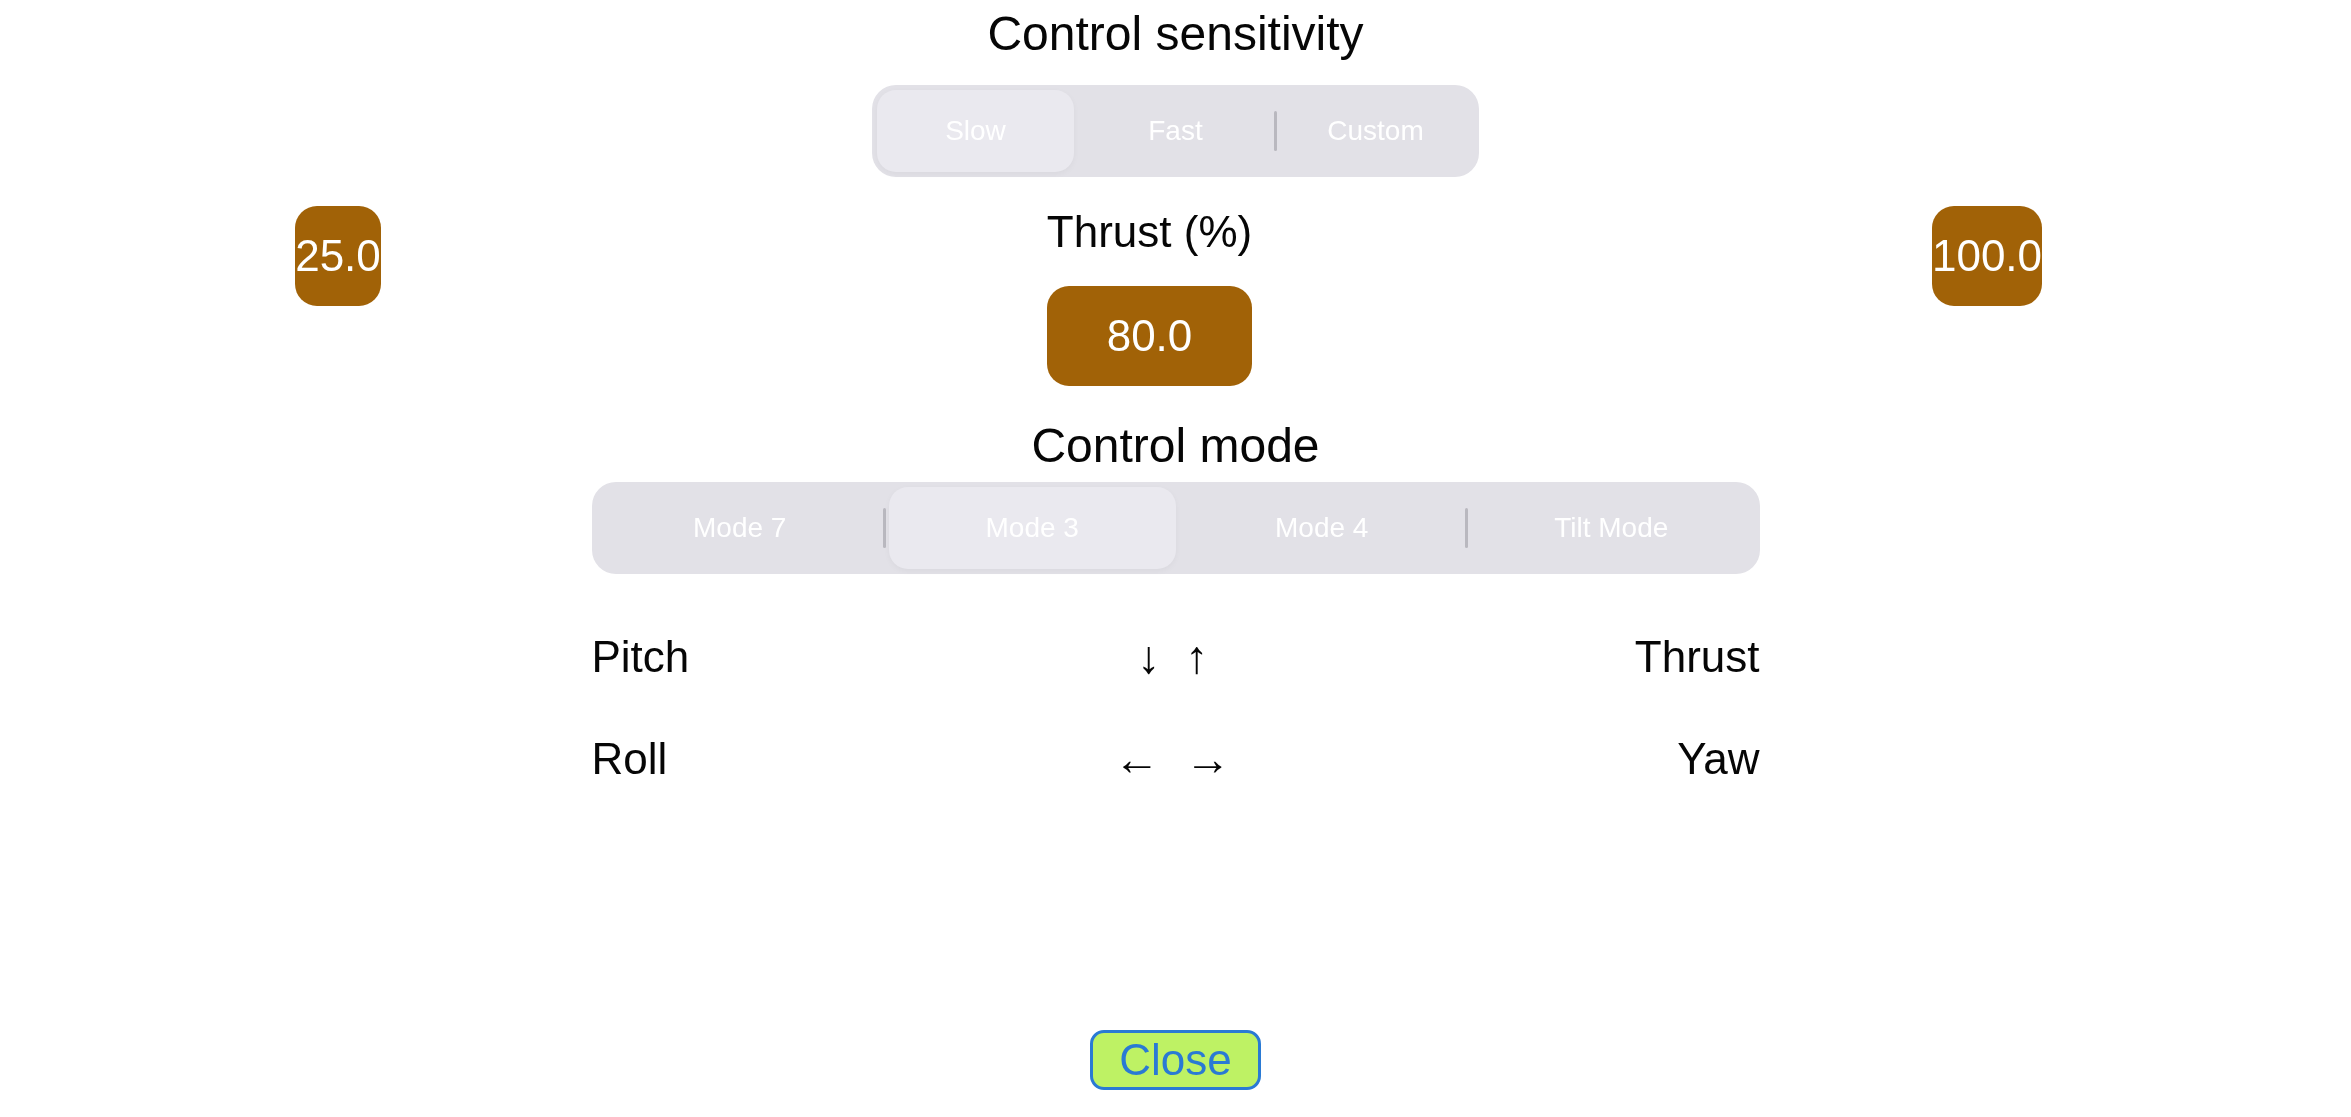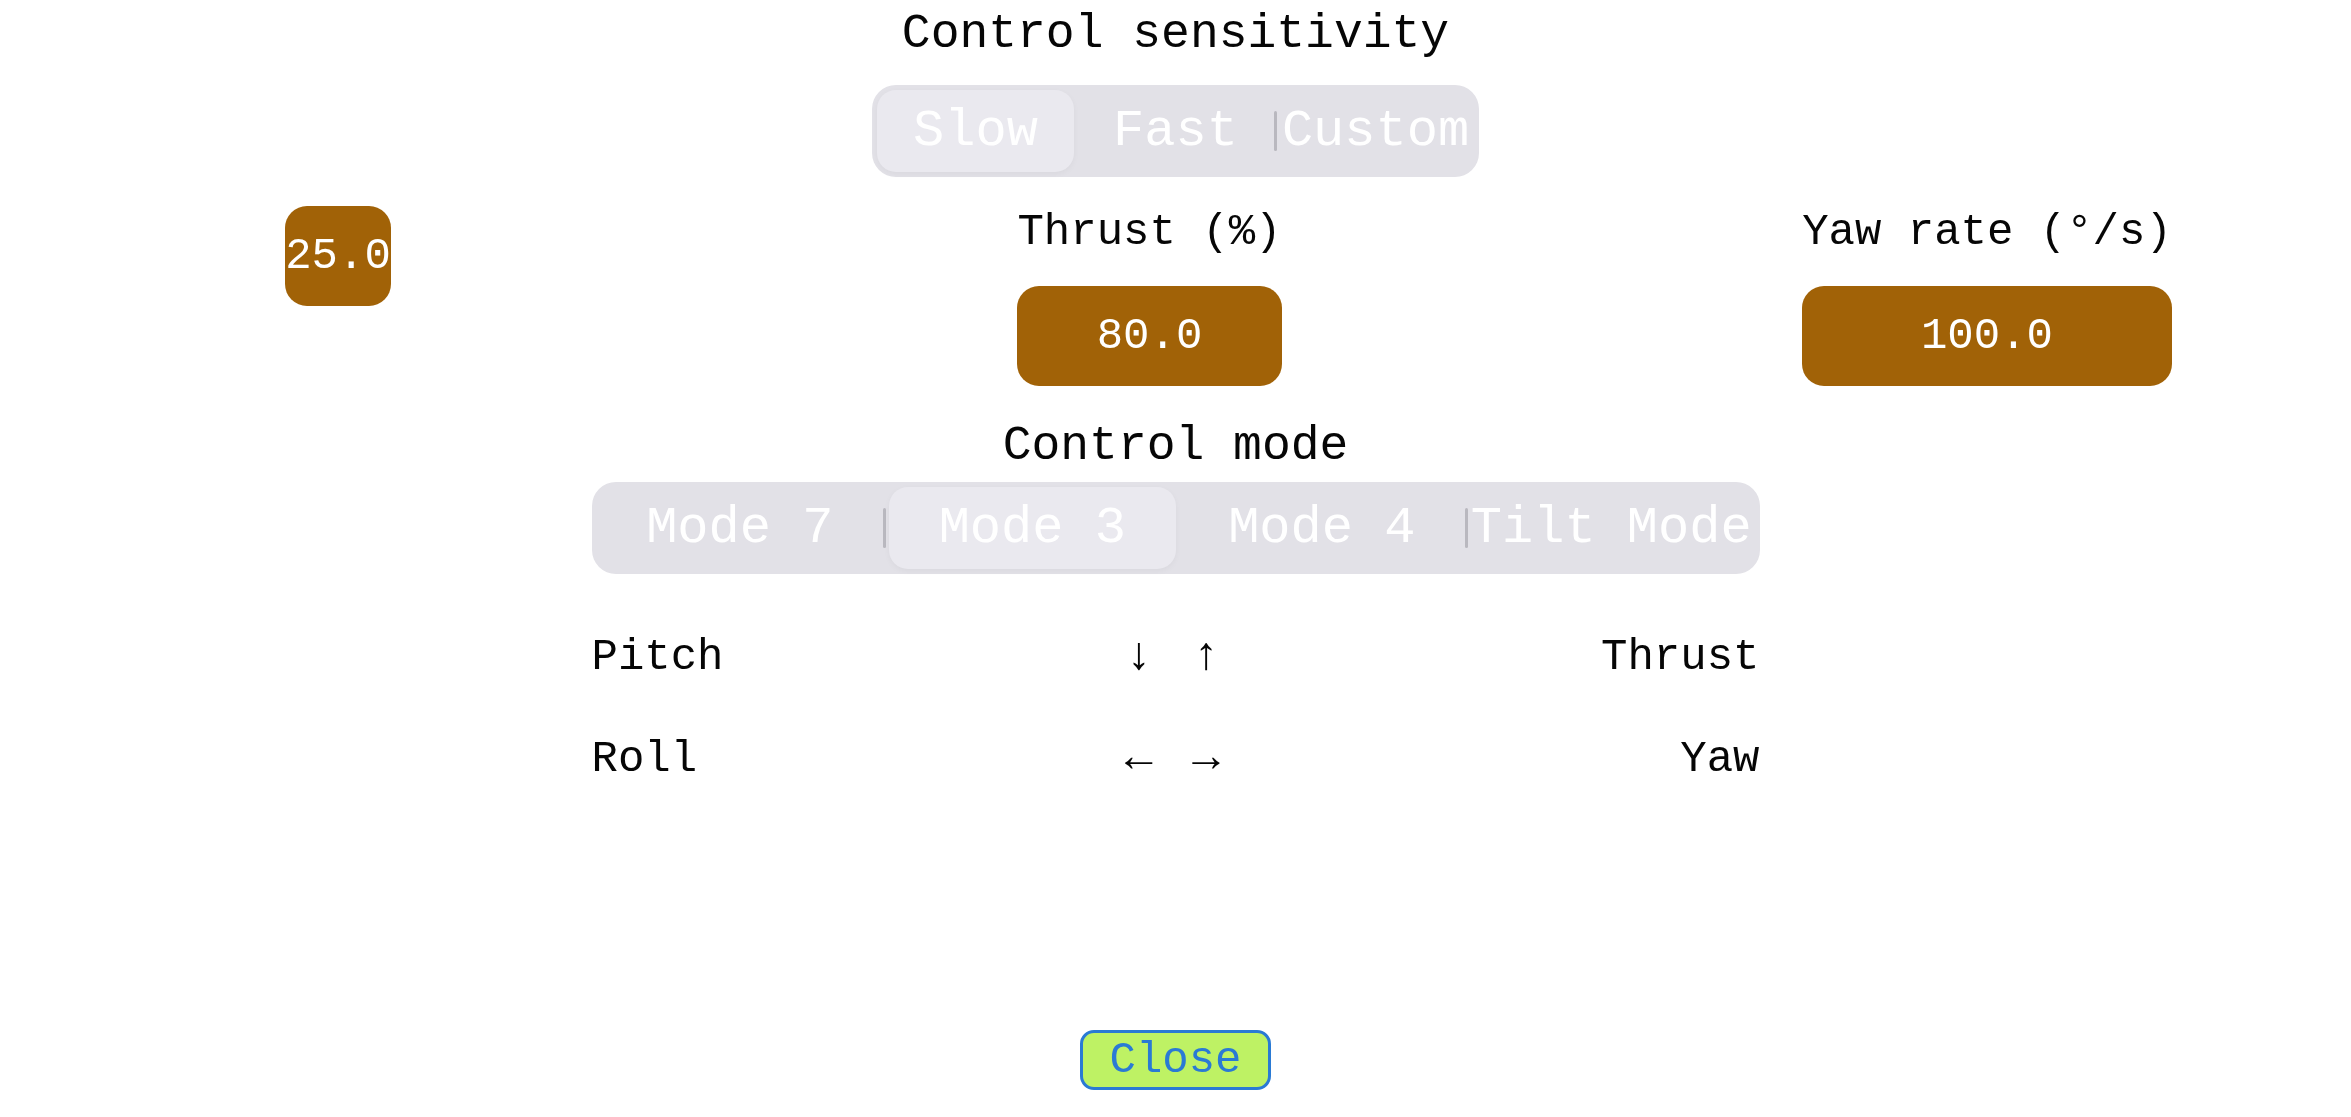--- a/index.html
+++ b/index.html
@@ -2,21 +2,21 @@
 <html><head>
 <meta charset="utf-8">
 <style>
   * { margin: 0; padding: 0; box-sizing: border-box; }
   html, body { background: #ffffff; }
   body {
     width: 2351px; height: 1117px; overflow: hidden;
     font-family: "Liberation Sans", "DejaVu Sans", sans-serif;
     color: #0a0a0a;
   }
-  .screen { width: 2351px; height: 1117px; padding-top: 6px; font-family: Liberation Mono, monospace; }
+  .screen { width: 2351px; height: 1117px; padding-top: 6px; }
 
   .section-title {
     text-align: center;
     font-size: 48px; line-height: 56px; font-weight: 400;
     color: #060606;
   }
   .section-title.mode-title { line-height: 46px; margin-top: 37px; }
 
   
   .seg {
@@ -24,21 +24,21 @@
     background: #e2e1e7;
     border-radius: 24px;
     padding: 5px;
     margin: 0 auto;
     height: 92px;
   }
   .seg1 { width: 607px; margin-top: 23px; }
   .seg2 { width: 1168px; margin-top: 13px; }
   .seg-item {
     flex: 1 1 0; display: flex; align-items: center; justify-content: center;
-    font-size: 52px; font-weight: 500; color: #ffffff;
+    font-size: 28px; font-weight: 500; color: #ffffff;
     border-radius: 19px; white-space: nowrap;
     cursor: default;
   }
   .seg-item.selected {
     background: #eae9ef;
     box-shadow: 0 2px 6px rgba(0,0,0,0.04);
   }
   .seg-divider {
     width: 3px; border-radius: 2px;
     background: #b9b8bf;
@@ -121,21 +121,20 @@
     <div class="field-cell">
       <div class="field-col">
         <div class="field-label">Thrust (%)</div>
         <div class="value-box">
           <span>80.0</span>
         </div>
       </div>
     </div>
     <div class="field-cell">
       <div class="field-col">
-        <div class="field-label">Yaw rate (°/s)</div>
         <div class="value-box">
           <span>100.0</span>
         </div>
       </div>
     </div>
   </div>
 
   <div class="section-title mode-title">Control mode</div>
 
   <div class="seg seg2">

